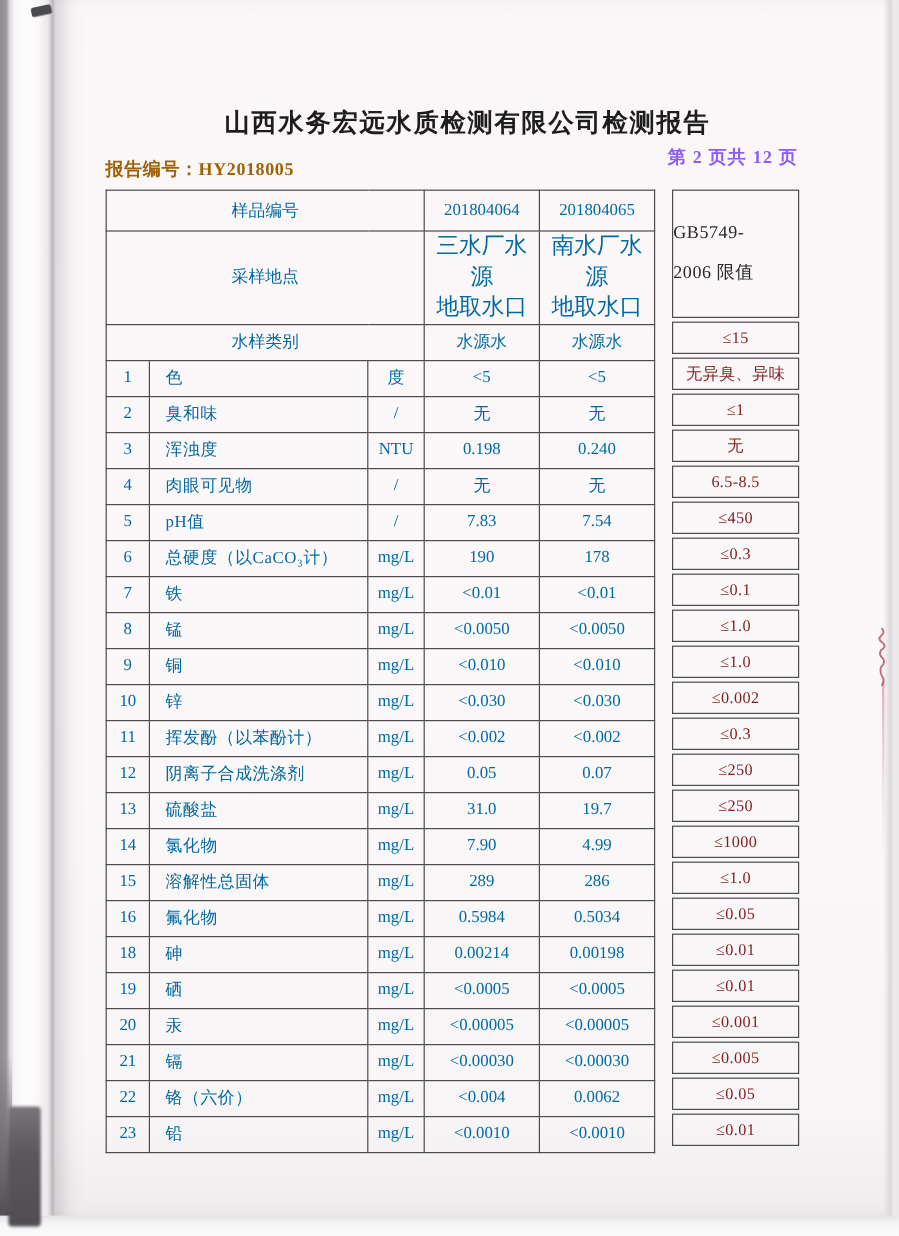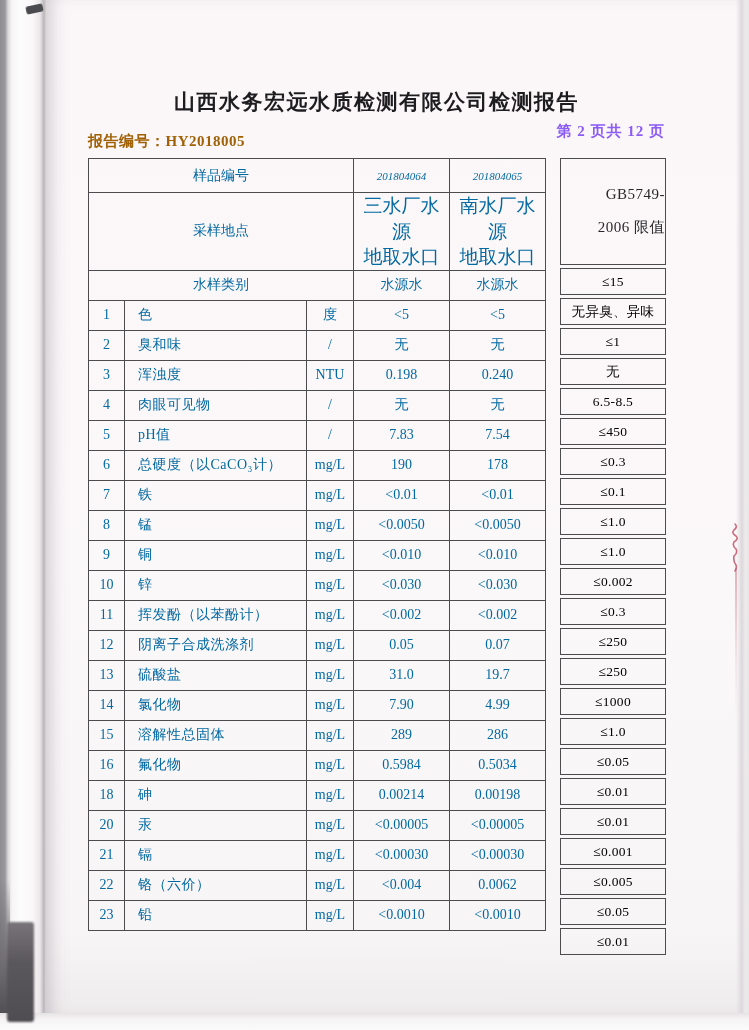--- a/index.html
+++ b/index.html
@@ -51,21 +51,21 @@
     filter: blur(0.6px);
   }
   .red-ink-mark { position: absolute; left: 728px; top: 522px; }
   .red-ink-tail {
     position: absolute; left: 735px; top: 568px; width: 2px; height: 150px;
     background: linear-gradient(180deg, rgba(192,90,105,0.45) 0%, rgba(210,150,160,0.18) 60%, rgba(210,150,160,0) 100%);
   }
 
   
   .report-title {
-    position: absolute; left: 88px; top: 88px; width: 577px;
+    position: absolute; left: 101px; top: 88px; width: 577px;
     text-align: center;
     font-family: "Liberation Sans", "DejaVu Sans", sans-serif;
     font-size: 21px; font-weight: 700; letter-spacing: 1.5px;
     color: #1d1d1f;
   }
   .report-number {
     position: absolute; left: 88px; top: 132px;
     font-size: 15px; font-weight: 700; letter-spacing: 0.5px;
     color: #a16207;
   }
@@ -93,34 +93,34 @@
     text-align: center;
     font-weight: normal;
     overflow: hidden;
   }
   tr.hrow1 { height: 34px; }
   tr.hrow2 { height: 46px; }
   tr.hrow3 { height: 30px; }
   table.main-table tbody tr { height: 30px; }
   td.name-cell { text-align: left !important; padding-left: 13px !important; letter-spacing: 0.5px; }
   td.site-cell { white-space: pre-line; line-height: 1.35; font-size: 19px; margin-top: 13px; }
-  table.main-table .sample-no { font-size: 11px; font-style: italic; }
+  table.main-table .sample-no { font-size: 14px; }
 
   .limit-col { display: flex; flex-direction: column; width: 106px; }
   .limit-head {
     box-sizing: border-box; height: 107px; margin-bottom: 3px;
     border: 1px solid #4c4b4e;
-    display: flex; flex-direction: column; justify-content: center; align-items: flex-end;
+    display: flex; flex-direction: column; justify-content: center; align-items: flex-start;
     gap: 15px; font-size: 15px; color: #28282a; letter-spacing: 0.5px;
   }
   .limit-box {
     box-sizing: border-box; height: 27px; margin-bottom: 3px;
     border: 1px solid #4c4b4e;
     display: flex; align-items: center; justify-content: center;
-    font-size: 13.5px; color: #000000; letter-spacing: 0.3px;
+    font-size: 13.5px; color: #7f1d1d; letter-spacing: 0.3px;
   }
 </style>
 </head>
 <body>
 
 <div class="left-stack"></div>
 <div class="page-sheet"></div>
 <div class="left-stack-bottom"></div>
 <div class="page-right-edge"></div>
 <div class="bottom-margin"></div>
@@ -282,20 +282,27 @@
           <td>mg/L</td>
           <td>0.5984</td>
           <td>0.5034</td>
         </tr>
         <tr>
           <td>18</td>
           <td class="name-cell">砷</td>
           <td>mg/L</td>
           <td>0.00214</td>
           <td>0.00198</td>
+        </tr>
+        <tr>
+          <td>19</td>
+          <td class="name-cell">硒</td>
+          <td>mg/L</td>
+          <td>&lt;0.0005</td>
+          <td>&lt;0.0005</td>
         </tr>
         <tr>
           <td>20</td>
           <td class="name-cell">汞</td>
           <td>mg/L</td>
           <td>&lt;0.00005</td>
           <td>&lt;0.00005</td>
         </tr>
         <tr>
           <td>21</td>

